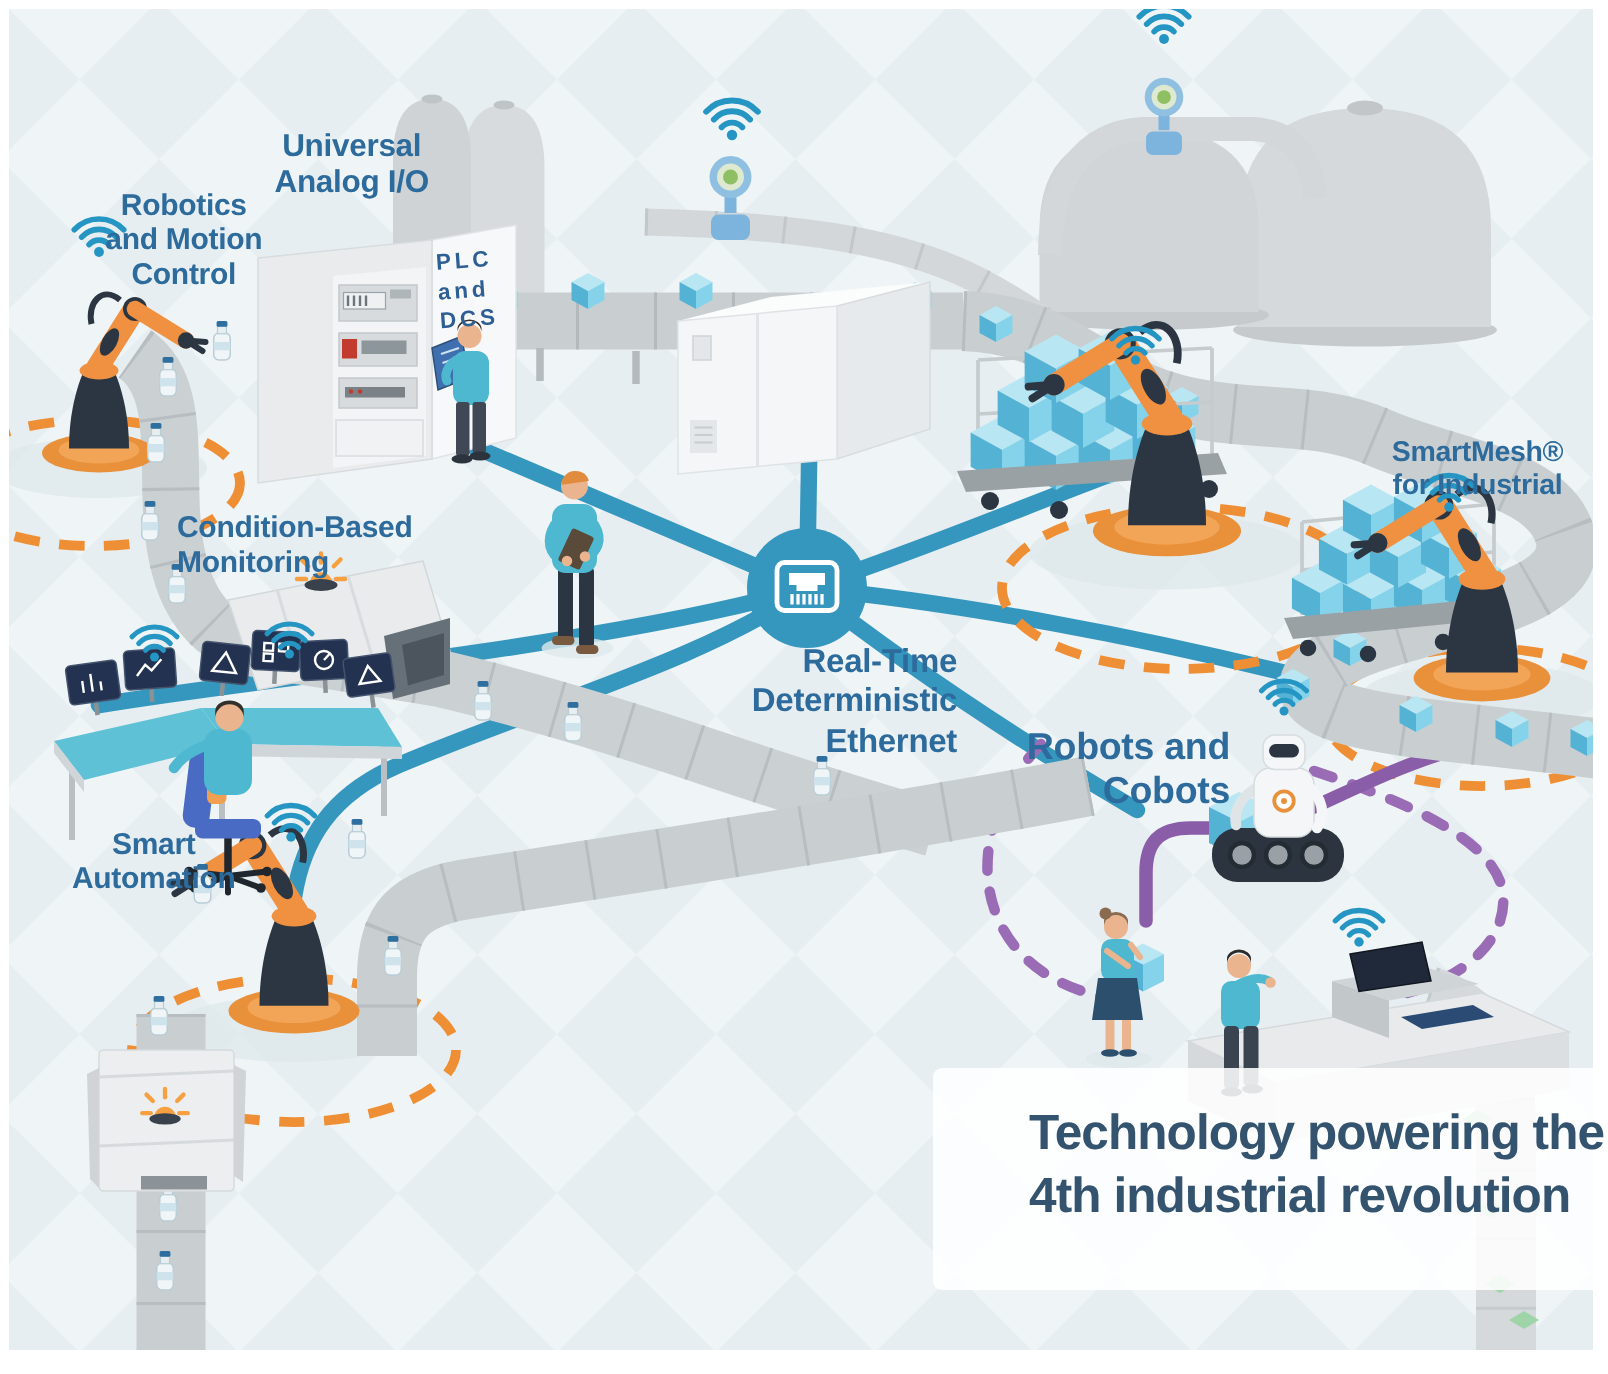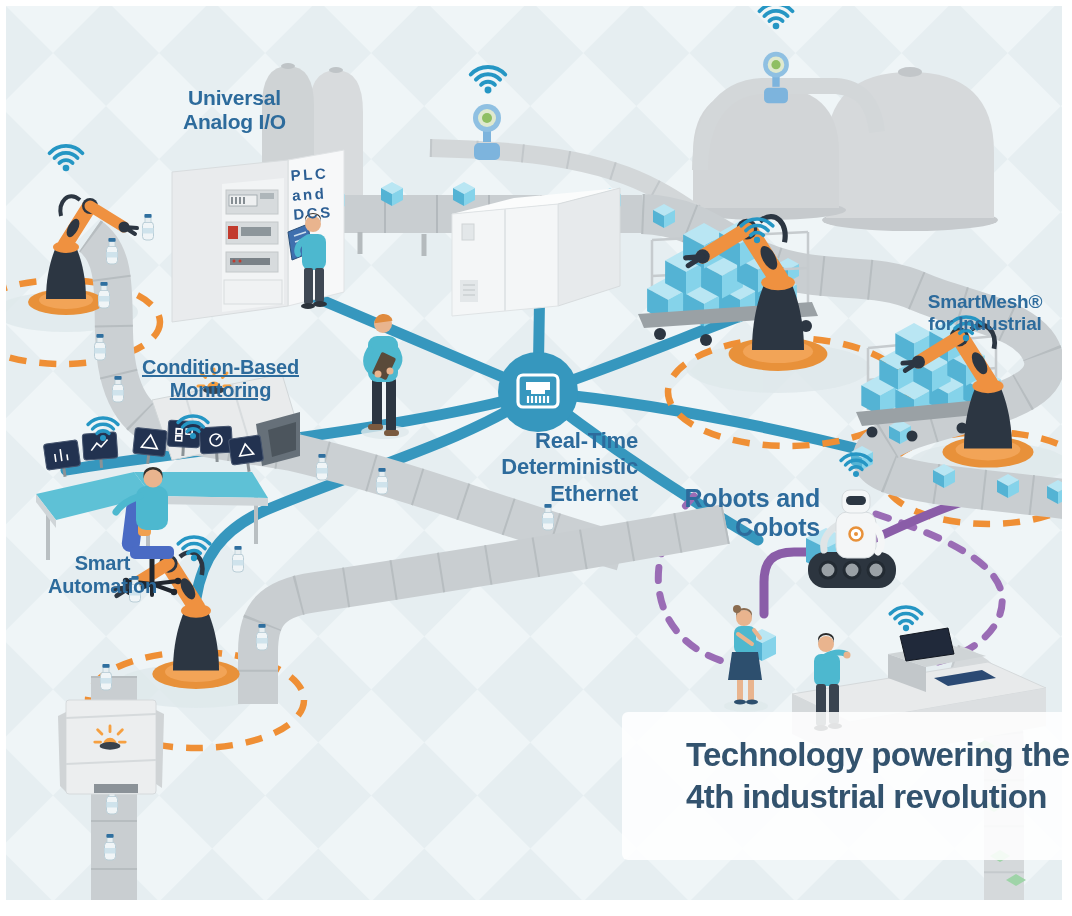--- a/index.html
+++ b/index.html
@@ -4,21 +4,21 @@
 <style>
   html,body{margin:0;padding:0;background:#fff;}
   body{font-family:"Liberation Sans", sans-serif;}
   .scene{position:relative;width:1072px;height:916px;overflow:hidden;background:#5eead4;}
   .scene svg.art{position:absolute;left:0;top:0;z-index:0;}
   .label{position:absolute;z-index:2;font-weight:700;color:#2d6b9c;white-space:pre-line;line-height:1.14;letter-spacing:-0.2px;}
   #lbl-universal{left:147px;top:86px;width:175px;font-size:21px;text-align:center;}
   #lbl-robotics{left:40px;top:126px;width:165px;font-size:20px;text-align:center;}
   #lbl-intelligent{left:512px;top:80px;font-size:20px;text-align:left;}
   #lbl-smartmesh{left:898px;top:291px;width:174px;font-size:19px;text-align:center;}
-  #lbl-condition{left:118px;top:356px;width:205px;font-size:20px;text-align:center;text-decoration:underline;}
+  #lbl-condition{left:118px;top:341px;width:205px;font-size:20px;}
   #lbl-ethernet{left:438px;top:428px;width:200px;font-size:22px;text-align:right;line-height:1.2;}
   #lbl-smart-automation{left:25px;top:552px;width:155px;font-size:20px;text-align:center;}
   #lbl-robots-cobots{left:660px;top:484px;width:160px;font-size:25px;text-align:right;}
   #lbl-plc{left:292px;top:164px;width:52px;font-size:15px;line-height:1.3;letter-spacing:2.5px;transform:rotate(-4deg);color:#2d5f94;text-align:left;}
   #title-card{position:absolute;left:622px;top:712px;width:450px;height:148px;background:rgba(255,255,255,0.87);border-radius:6px;z-index:1;}
   #title-text{position:absolute;left:28px;top:22px;font-size:33px;font-weight:700;color:#33536e;line-height:1.26;white-space:pre-line;letter-spacing:-0.6px;margin-left:36px;}
 </style>
 </head>
 <body>
 
@@ -489,20 +489,23 @@
 <g fill="#ffffff">
   <rect x="0" y="0" width="1072" height="6"></rect>
   <rect x="0" y="900" width="1072" height="16"></rect>
   <rect x="0" y="0" width="6" height="916"></rect>
   <rect x="1062" y="0" width="10" height="916"></rect>
 </g>
 </svg>
 
 <div class="label" id="lbl-universal">Universal
 Analog I/O</div>
+<div class="label" id="lbl-robotics">Robotics
+and Motion
+Control</div>
 <div class="label" id="lbl-smartmesh">SmartMesh®
 for Industrial</div>
 <div class="label" id="lbl-condition">Condition-Based
 Monitoring</div>
 <div class="label" id="lbl-ethernet">Real-Time
 Deterministic
 Ethernet</div>
 <div class="label" id="lbl-smart-automation">Smart
 Automation</div>
 <div class="label" id="lbl-robots-cobots">Robots and

